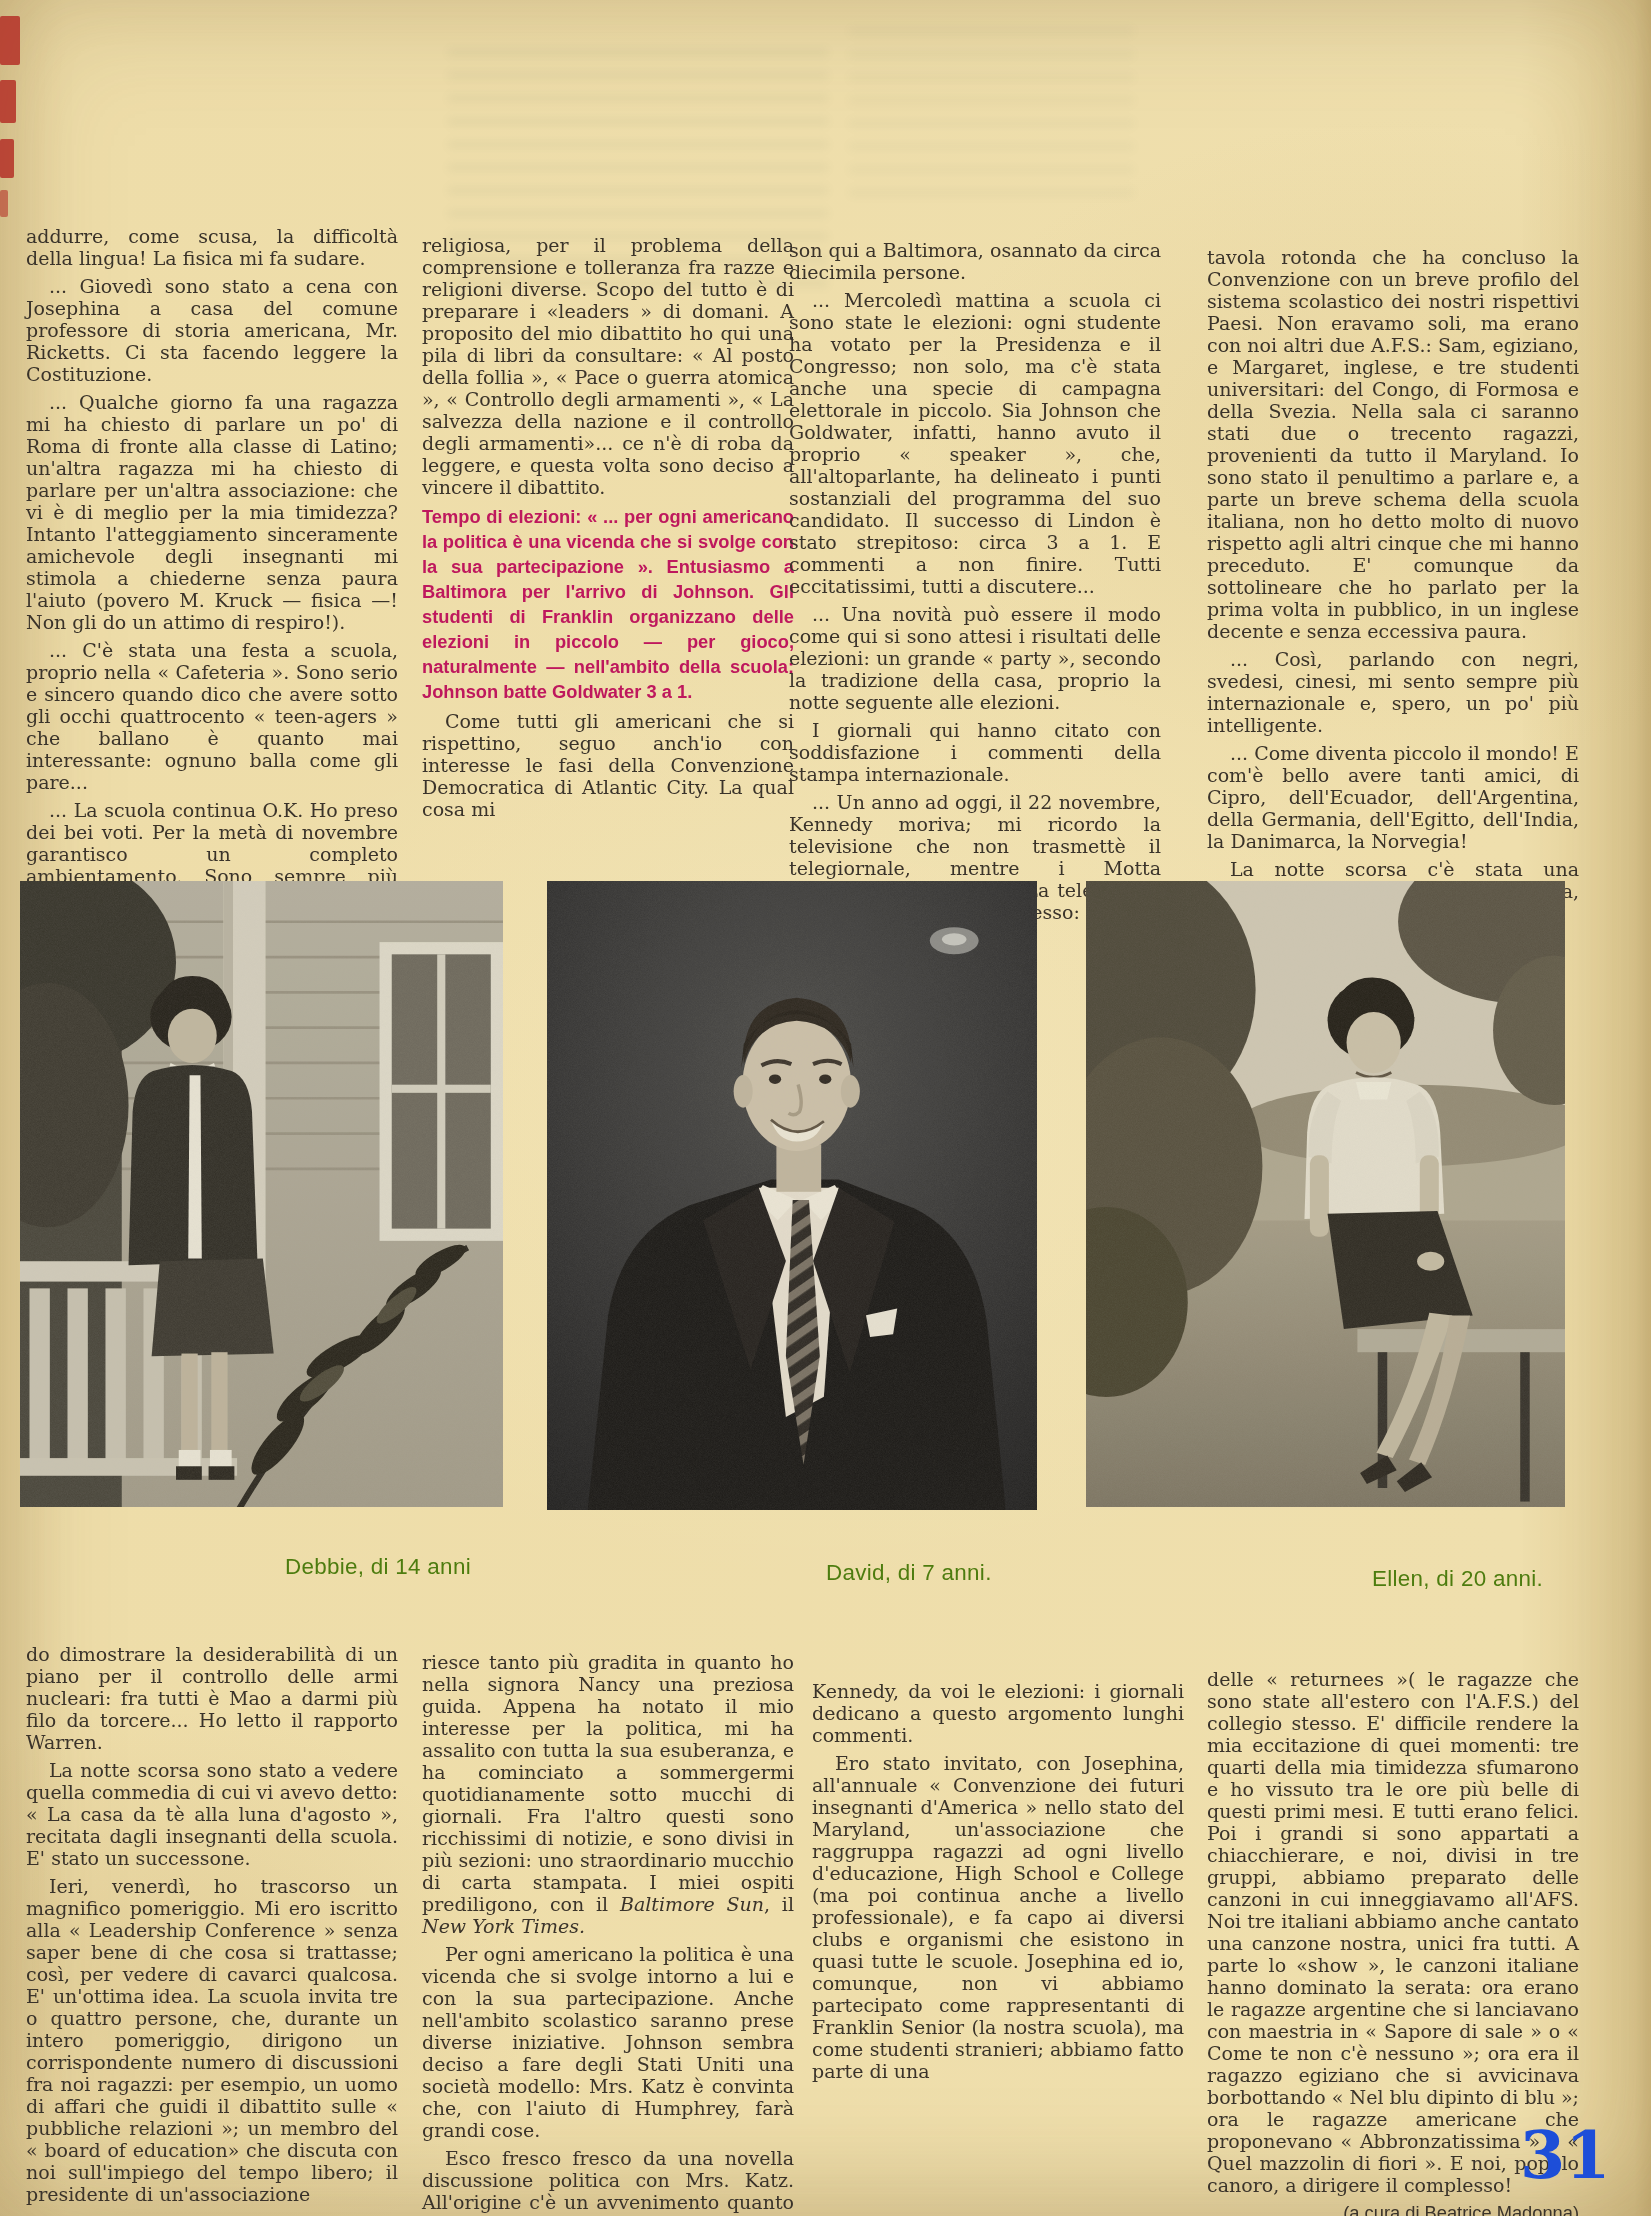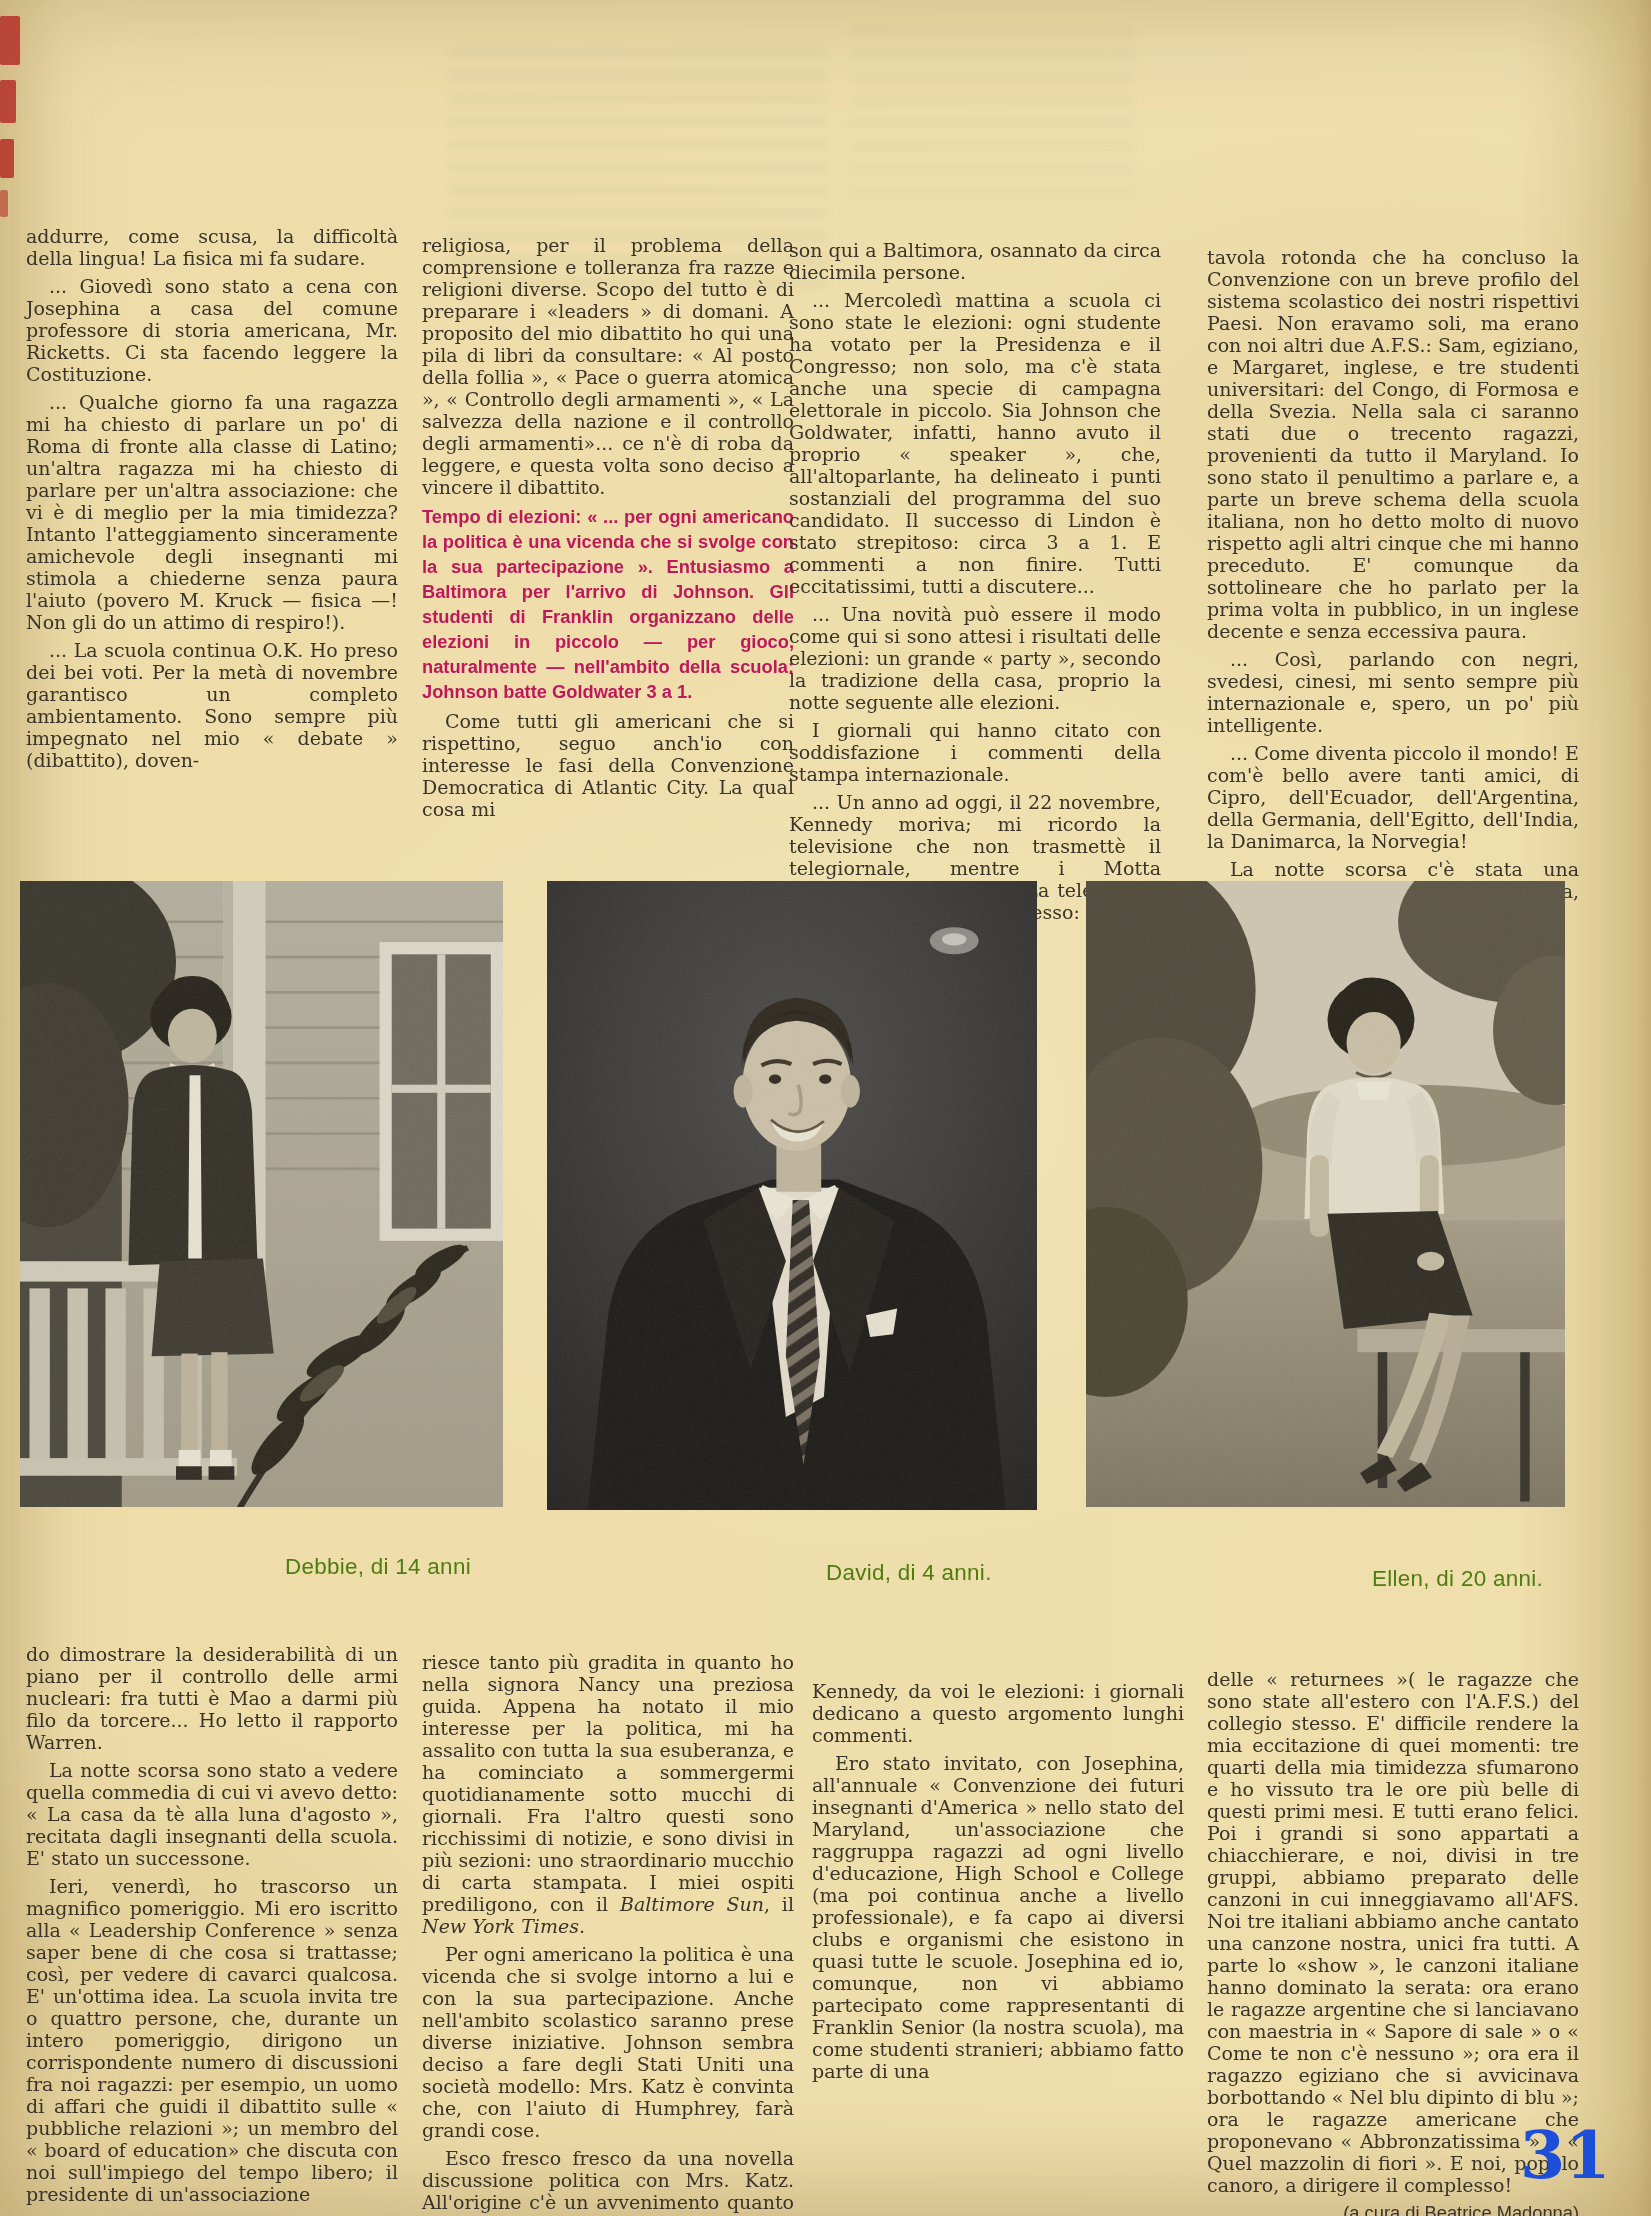--- a/index.html
+++ b/index.html
@@ -48,20 +48,21 @@
 
 <div class="stamp" style="top:16.3px;width:20.4px;height:49px;"></div>
 <div class="stamp" style="top:80px;width:16.3px;height:43px;"></div>
 <div class="stamp" style="top:139px;width:14.3px;height:39px;"></div>
 <div class="stamp" style="top:190px;width:8.1px;height:27px;opacity:.6;"></div>
 
 <div class="col" style="left:26px;top:225px;">
   <p class="cont">addurre, come scusa, la difficoltà della lingua! La fisica mi fa sudare.</p>
   <p>... Giovedì sono stato a cena con Josephina a casa del comune professore di storia americana, Mr. Ricketts. Ci sta facendo leggere la Costituzione.</p>
   <p>... Qualche giorno fa una ragazza mi ha chiesto di parlare un po' di Roma di fronte alla classe di Latino; un'altra ragazza mi ha chiesto di parlare per un'altra associazione: che vi è di meglio per la mia timidezza? Intanto l'atteggiamento sinceramente amichevole degli insegnanti mi stimola a chiederne senza paura l'aiuto (povero M. Kruck — fisica —! Non gli do un attimo di respiro!).</p>
+  <p>... C'è stata una festa a scuola, proprio nella « Cafeteria ». Sono serio e sincero quando dico che avere sotto gli occhi quattrocento « teen-agers » che ballano è quanto mai interessante: ognuno balla come gli pare...</p>
   <p>... La scuola continua O.K. Ho preso dei bei voti. Per la metà di novembre garantisco un completo ambientamento. Sono sempre più impegnato nel mio « debate » (dibattito), doven-</p>
 </div>
 
 <div class="col" style="left:422px;top:234px;">
   <p class="cont">religiosa, per il problema della comprensione e tolleranza fra razze e religioni diverse. Scopo del tutto è di preparare i «leaders » di domani. A proposito del mio dibattito ho qui una pila di libri da consultare: « Al posto della follia », « Pace o guerra atomica », « Controllo degli armamenti », « La salvezza della nazione e il controllo degli armamenti»... ce n'è di roba da leggere, e questa volta sono deciso a vincere il dibattito.</p>
   <p class="lead">Tempo di elezioni: « ... per ogni americano la politica è una vicenda che si svolge con la sua partecipazione ». Entusiasmo a Baltimora per l'arrivo di Johnson. Gli studenti di Franklin organizzano delle elezioni in piccolo — per gioco, naturalmente — nell'ambito della scuola: Johnson batte Goldwater 3 a 1.</p>
   <p>Come tutti gli americani che si rispettino, seguo anch'io con interesse le fasi della Convenzione Democratica di Atlantic City. La qual cosa mi</p>
 </div>
 
 <div class="col" style="left:789px;top:239px;">
@@ -269,21 +270,21 @@
   <path d="M540 640 Q500 760 452 850 L428 842 Q480 748 506 636 Z" fill="#c6bba3"></path>
   <path d="M566 640 Q540 770 500 860 L476 852 Q520 756 536 640 Z" fill="#bdb29a"></path>
   <path d="M444 846 l-40 26 l10 16 l44 -20 z" fill="#2a251e"></path>
   <path d="M494 856 l-36 28 l12 16 l40 -22 z" fill="#2a251e"></path>
   <rect width="706" height="922" filter="url(#grain3)"></rect>
   <rect width="706" height="922" fill="#6b5f3f" opacity="0.05"></rect>
 </svg>
 </div>
 
 <div class="caption" style="left:285px;top:1554px;">Debbie, di 14 anni</div>
-<div class="caption" style="left:826px;top:1560px;">David, di 4 anni.</div>
+<div class="caption" style="left:826px;top:1560px;">David, di 7 anni.</div>
 <div class="caption" style="left:1372px;top:1566px;">Ellen, di 20 anni.</div>
 
 <div class="col" style="left:26px;top:1643px;">
   <p class="cont">do dimostrare la desiderabilità di un piano per il controllo delle armi nucleari: fra tutti è Mao a darmi più filo da torcere... Ho letto il rapporto Warren.</p>
   <p>La notte scorsa sono stato a vedere quella commedia di cui vi avevo detto: « La casa da tè alla luna d'agosto », recitata dagli insegnanti della scuola. E' stato un successone.</p>
   <p>Ieri, venerdì, ho trascorso un magnifico pomeriggio. Mi ero iscritto alla « Leadership Conference » senza saper bene di che cosa si trattasse; così, per vedere di cavarci qualcosa. E' un'ottima idea. La scuola invita tre o quattro persone, che, durante un intero pomeriggio, dirigono un corrispondente numero di discussioni fra noi ragazzi: per esempio, un uomo di affari che guidi il dibattito sulle « pubbliche relazioni »; un membro del « board of education» che discuta con noi sull'impiego del tempo libero; il presidente di un'associazione</p>
 </div>
 
 <div class="col" style="left:422px;top:1651px;">
   <p class="cont"><span>riesce tanto più gradita in quanto ho nella signora Nancy una preziosa guida. Appena ha notato il mio interesse per la politica, mi ha assalito con tutta la sua esuberanza, e ha cominciato a sommergermi quotidianamente sotto mucchi di giornali. Fra l'altro questi sono ricchissimi di notizie, e sono divisi in più sezioni: uno straordinario mucchio di carta stampata. I miei ospiti prediligono, con il </span><i>Baltimore Sun</i><span>, il </span><i>New York Times.</i></p>

